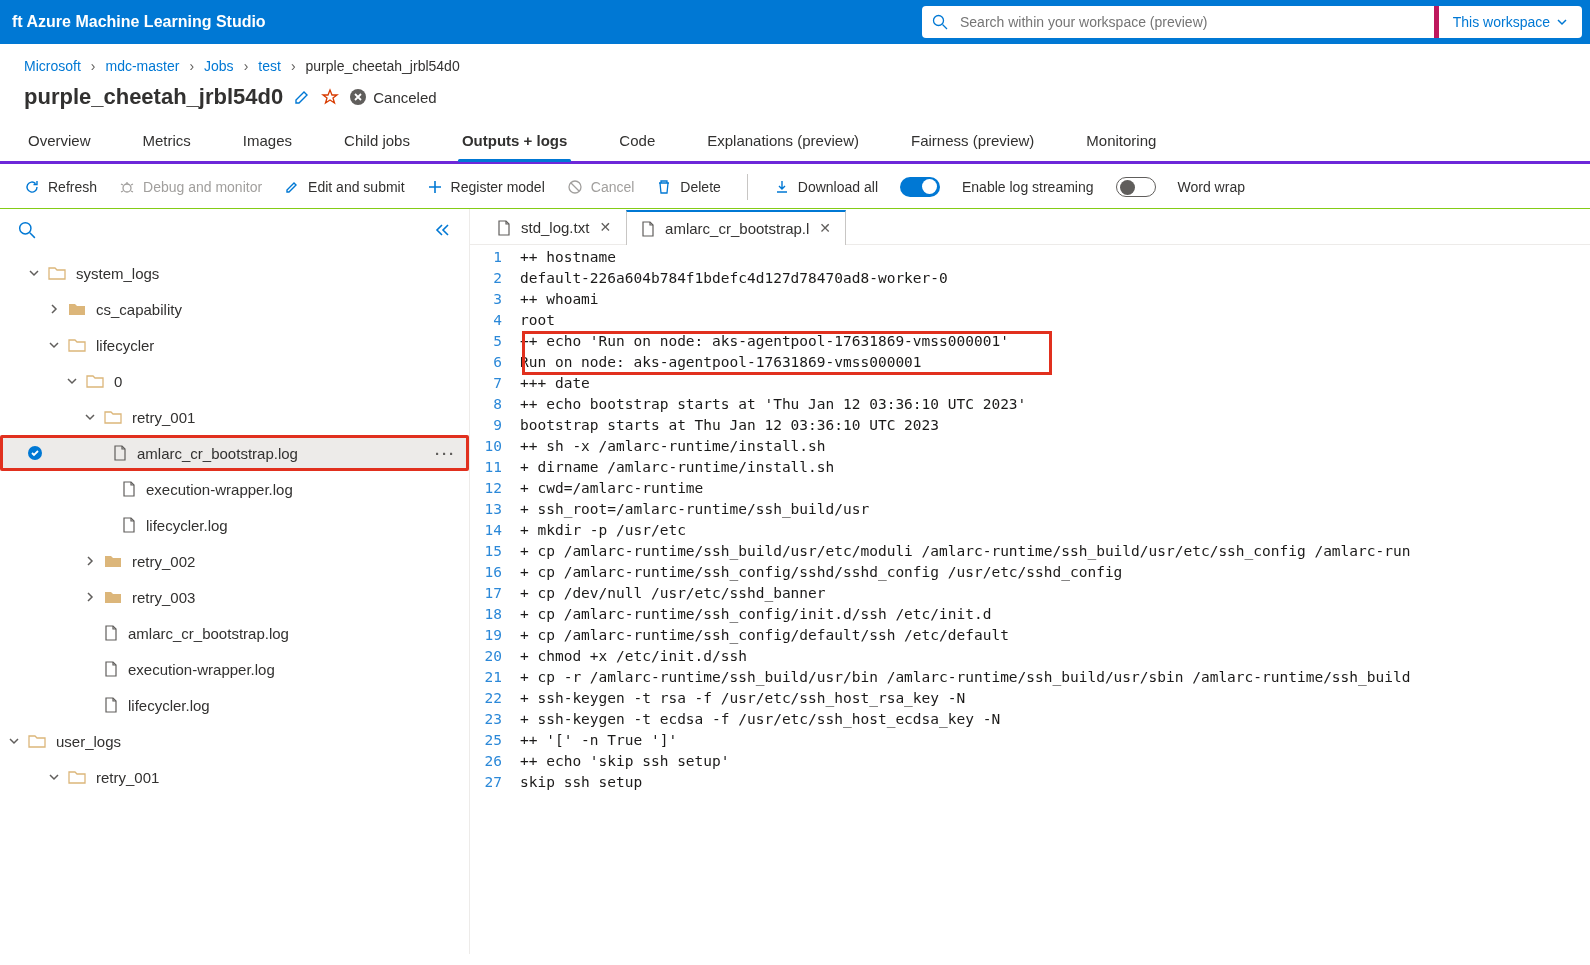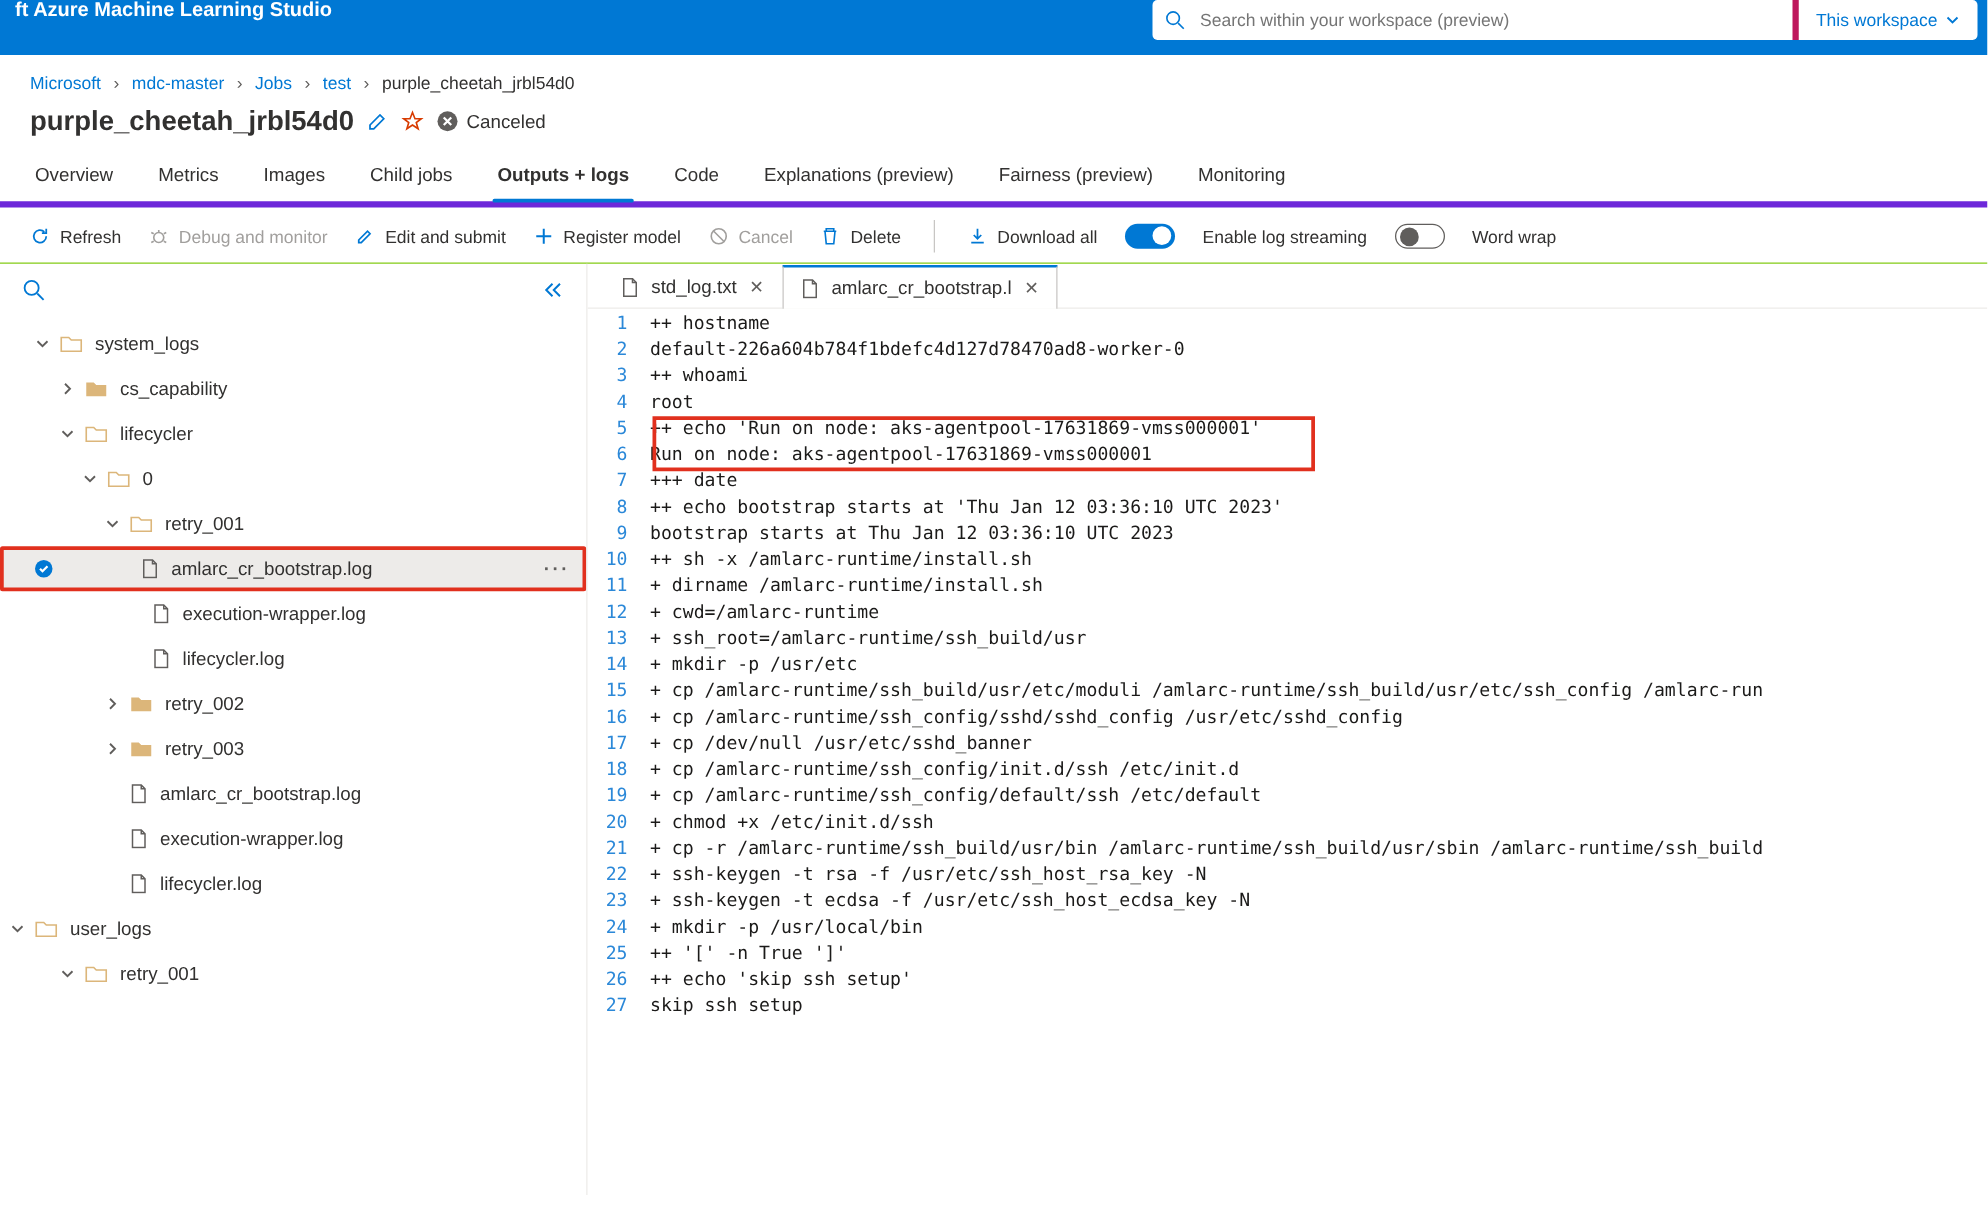--- a/index.html
+++ b/index.html
@@ -1,30 +1,30 @@
 <!DOCTYPE html>
 <html><head>
 <meta charset="utf-8">
 <style>
   * { box-sizing: border-box; }
   html, body { margin:0; padding:0; font-family: "Segoe UI", Arial, sans-serif; font-size:14px; color:#323130; background:#fff; }
-  .topbar { background:#0078d4; color:#fff; height:44px; display:flex; padding:0 8px; }
+  .topbar { background:#0078d4; color:#fff; height:44px; display:flex; align-items:center; padding:0 8px; }
   .topbar-title { font-size:16px; font-weight:600; margin-right:auto; padding-left:4px;}
   .search-wrap { display:flex; align-items:center; background:#fff; border-radius:4px; height:32px; width:660px; color:#605e5c; }
   .search-icon { width:20px; height:20px; margin:0 8px; display:flex; align-items:center; justify-content:center; }
   .search-input { border:none; height:30px; flex:1; outline:none; font-size:14px; color:#323130; background:transparent; }
   .scope-btn { color:#0078d4; font-size:14px; padding:0 14px; height:32px; display:flex; align-items:center; border-left:5px solid #be185d; cursor:pointer; gap:6px;}
   .breadcrumbs { display:flex; align-items:center; gap:10px; padding:14px 24px 6px; font-size:14px; }
   .crumb { color:#0078d4; cursor:pointer; }
   .crumb.current { color:#323130; cursor:default; }
   .chev { color:#605e5c; }
   .titlebar { display:flex; align-items:center; gap:10px; padding:4px 24px 6px; font-size:22px; font-weight:600; }
   .ico { display:inline-flex; align-items:center; justify-content:center; }
   .status { font-size:15px; color:#323130; display:flex; align-items:center; gap:6px; font-weight:400;}
-  .tabrow { display:flex; gap:28px; padding:6px 24px 0; border-bottom:5px solid #6d28d9; }
+  .tabrow { display:flex; gap:44px; padding:6px 24px 0; border-bottom:3px solid #6d28d9; }
   .tab { padding:10px 4px 12px; cursor:pointer; color:#323130; font-size:15px; position:relative; }
   .tab.active { color:#323130; font-weight:600;}
   .tab.active::after { content:""; position:absolute; left:0; right:0; bottom:-1px; height:3px; background:#0078d4; border-radius:2px;}
   .toolbar { display:flex; align-items:center; gap:22px; padding:10px 24px 8px; border-bottom:1px solid #84cc16; flex-wrap:nowrap;}
   .tbtn { display:flex; align-items:center; gap:8px; cursor:pointer; color:#323130; font-size:14px; }
   .tbtn.disabled { color:#a19f9d; cursor:default;}
   .sep { width:1px; height:26px; background:#c8c6c4; margin:0 4px;}
   .toggle { width:40px; height:20px; border-radius:10px; position:relative; cursor:pointer; }
   .toggle.on { background:#0078d4; }
   .toggle.off { background:#fff; border:1px solid #605e5c; }
@@ -415,19 +415,18 @@
         <div class="ln"><span class="num">14</span><span class="txt">+ mkdir -p /usr/etc</span></div>
         <div class="ln"><span class="num">15</span><span class="txt">+ cp /amlarc-runtime/ssh_build/usr/etc/moduli /amlarc-runtime/ssh_build/usr/etc/ssh_config /amlarc-run</span></div>
         <div class="ln"><span class="num">16</span><span class="txt">+ cp /amlarc-runtime/ssh_config/sshd/sshd_config /usr/etc/sshd_config</span></div>
         <div class="ln"><span class="num">17</span><span class="txt">+ cp /dev/null /usr/etc/sshd_banner</span></div>
         <div class="ln"><span class="num">18</span><span class="txt">+ cp /amlarc-runtime/ssh_config/init.d/ssh /etc/init.d</span></div>
         <div class="ln"><span class="num">19</span><span class="txt">+ cp /amlarc-runtime/ssh_config/default/ssh /etc/default</span></div>
         <div class="ln"><span class="num">20</span><span class="txt">+ chmod +x /etc/init.d/ssh</span></div>
         <div class="ln"><span class="num">21</span><span class="txt">+ cp -r /amlarc-runtime/ssh_build/usr/bin /amlarc-runtime/ssh_build/usr/sbin /amlarc-runtime/ssh_build</span></div>
         <div class="ln"><span class="num">22</span><span class="txt">+ ssh-keygen -t rsa -f /usr/etc/ssh_host_rsa_key -N</span></div>
         <div class="ln"><span class="num">23</span><span class="txt">+ ssh-keygen -t ecdsa -f /usr/etc/ssh_host_ecdsa_key -N</span></div>
-        <div class="ln"><span class="num">24</span><span class="txt">+ mkdir -p /usr/local/bin</span></div>
         <div class="ln"><span class="num">25</span><span class="txt">++ '[' -n True ']'</span></div>
         <div class="ln"><span class="num">26</span><span class="txt">++ echo 'skip ssh setup'</span></div>
         <div class="ln"><span class="num">27</span><span class="txt">skip ssh setup</span></div>
       </div>
   </div>
 </div>
 
 </body></html>

